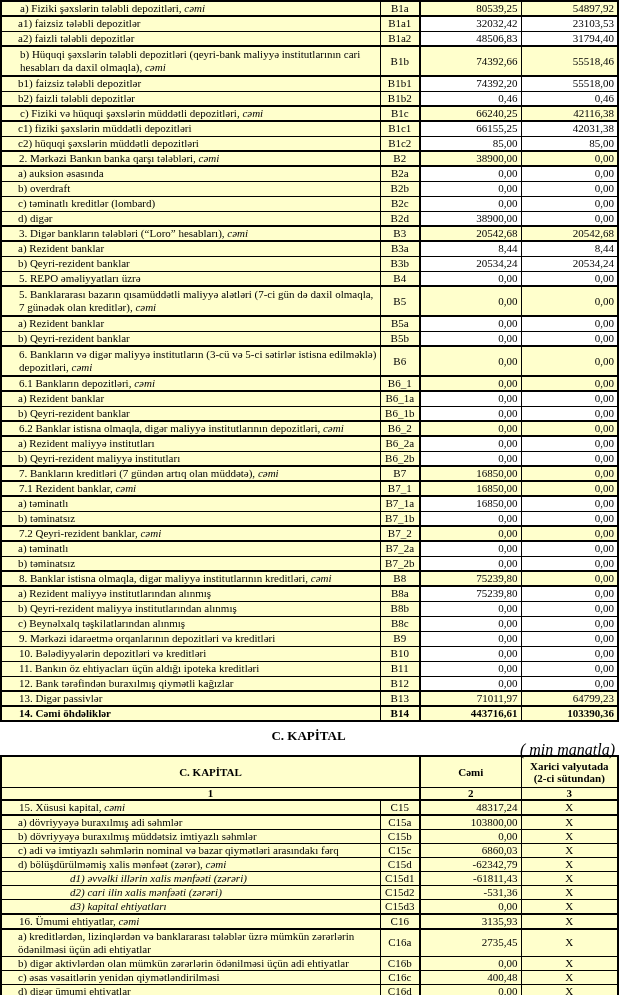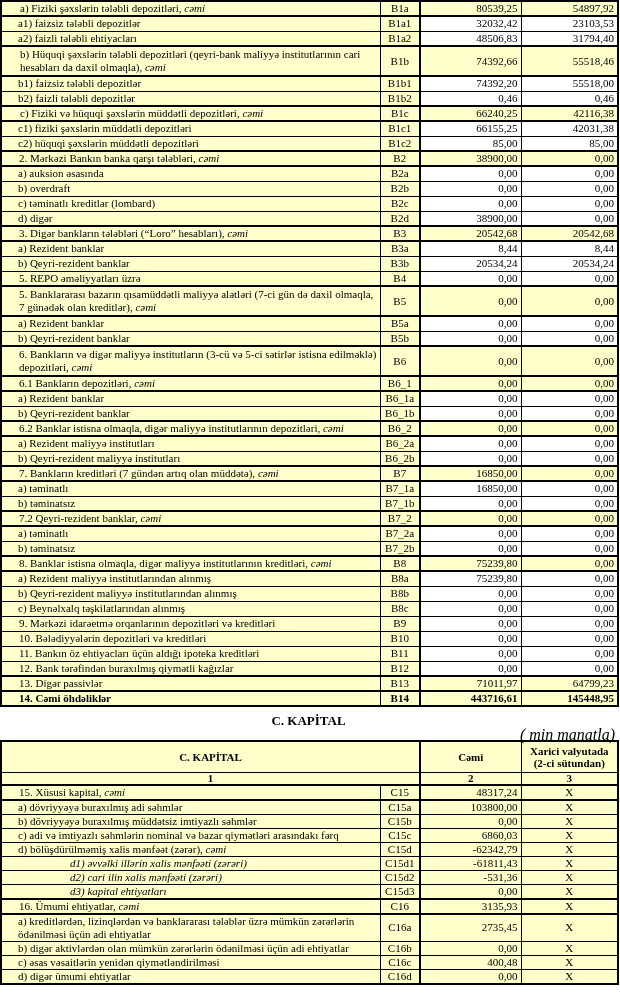--- a/index.html
+++ b/index.html
@@ -69,21 +69,21 @@
         <td class="num y">80539,25</td>
         <td class="num y">54897,92</td>
       </tr>
       <tr class="">
         <td class="desc lvl2">a1) faizsiz tələbli depozitlər</td>
         <td class="code">B1a1</td>
         <td class="num w">32032,42</td>
         <td class="num w">23103,53</td>
       </tr>
       <tr class="">
-        <td class="desc lvl2">a2) faizli tələbli ehtiyacları</td>
+        <td class="desc lvl2">a2) faizli tələbli depozitlər</td>
         <td class="code">B1a2</td>
         <td class="num w">48506,83</td>
         <td class="num w">31794,40</td>
       </tr>
       <tr class="hl tall">
         <td class="desc lvl1">b) Hüquqi şəxslərin tələbli depozitləri (qeyri-bank maliyyə institutlarının cari hesabları da daxil olmaqla), <i>cəmi</i></td>
         <td class="code">B1b</td>
         <td class="num y">74392,66</td>
         <td class="num y">55518,46</td>
       </tr>
@@ -230,20 +230,26 @@
         <td class="code">B6_2b</td>
         <td class="num w">0,00</td>
         <td class="num w">0,00</td>
       </tr>
       <tr class="hl ">
         <td class="desc lvl0">7. Bankların kreditləri (7 gündən artıq olan müddətə), <i>cəmi</i></td>
         <td class="code">B7</td>
         <td class="num y">16850,00</td>
         <td class="num y">0,00</td>
       </tr>
+      <tr class="hl ">
+        <td class="desc lvl0">7.1 Rezident banklar, <i>cəmi</i></td>
+        <td class="code">B7_1</td>
+        <td class="num y">16850,00</td>
+        <td class="num y">0,00</td>
+      </tr>
       <tr class="">
         <td class="desc lvl2">a) təminatlı</td>
         <td class="code">B7_1a</td>
         <td class="num w">16850,00</td>
         <td class="num w">0,00</td>
       </tr>
       <tr class="">
         <td class="desc lvl2">b) təminatsız</td>
         <td class="code">B7_1b</td>
         <td class="num w">0,00</td>
@@ -318,21 +324,21 @@
       <tr class="hl ">
         <td class="desc lvl0">13. Digər passivlər</td>
         <td class="code">B13</td>
         <td class="num y">71011,97</td>
         <td class="num y">64799,23</td>
       </tr>
       <tr class="hl bold ">
         <td class="desc lvl0">14. Cəmi öhdəliklər</td>
         <td class="code">B14</td>
         <td class="num y">443716,61</td>
-        <td class="num y">145448,95</td>
+        <td class="num y">103390,36</td>
       </tr>
     </tbody>
 </table>
 
 <div class="section-title">C. KAPİTAL</div>
 <div class="unit-note">( min manatla)</div>
 
 <table id="cap-table">
   <colgroup>
     <col style="width:379px">

